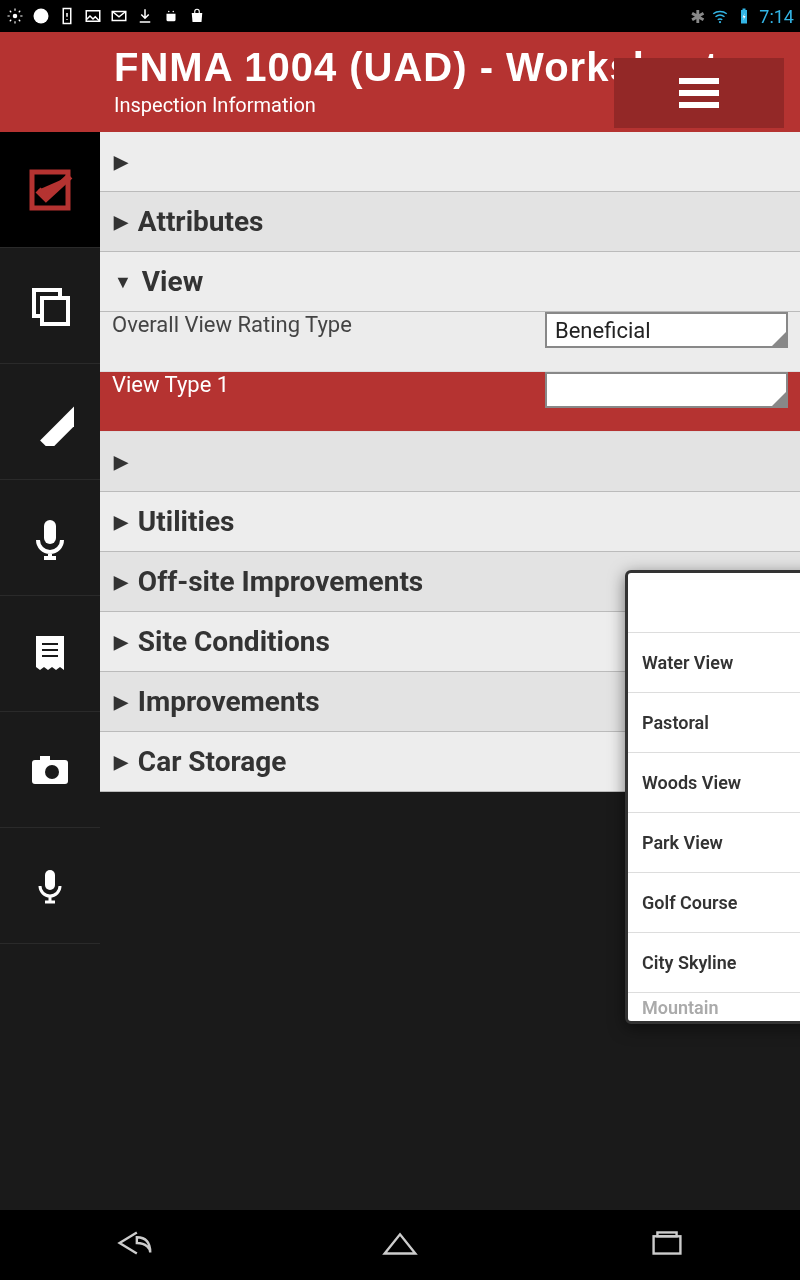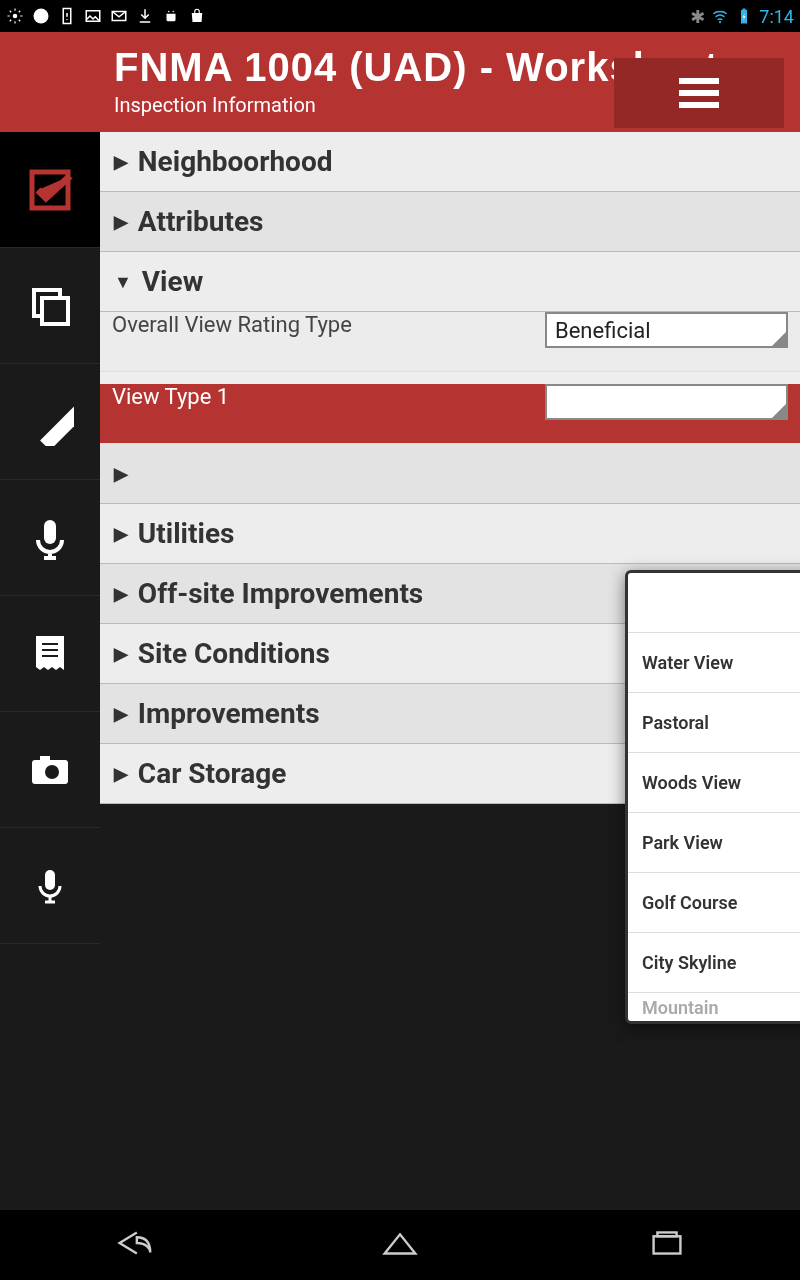--- a/index.html
+++ b/index.html
@@ -30,21 +30,21 @@
 
   
   .sections { background:#eee; position:relative; }
   .sec-header { height:60px; display:flex; align-items:center; padding:0 14px; font-size:28px; font-weight:700; color:#333; border-bottom:1px solid #bbb; background:#ededed; }
   .sec-header.alt { background:#e3e3e3; }
   .sec-header .tri { margin-right:10px; font-size:18px; }
 
   .field { height:60px; display:flex; padding:0 12px; font-size:22px; color:#444; border-bottom:1px solid #ddd; background:#ececec; }
   .field.alt { background:#e1e1e1; }
   .field .label { flex:1; }
-  .field.active { background:#b53331; color:#fff;margin-top:12px; }
+  .field.active { background:#b53331; color:#fff; }
   .field .select { width:243px; height:36px; background:#fff; border:2px solid #888; color:#222; font-size:22px; display:flex; align-items:center; padding:0 8px; position:relative; }
   .field .select::after { content:""; position:absolute; right:0; bottom:0; border-left:14px solid transparent; border-bottom:14px solid #888; }
   .field.active .select::after{ border-bottom-color:#888; }
 
   .blank-area { flex:1; background:#1a1a1a; }
 
   
   .popup { position:absolute; top:438px; left:525px; width:250px; background:#fff; border:3px solid #333; border-radius:6px; box-shadow:0 4px 16px rgba(0,0,0,0.5); overflow:hidden; }
   .popup::before { content:""; position:absolute; top:-14px; left:116px; width:0; height:0; border-left:14px solid transparent; border-right:14px solid transparent; border-bottom:14px solid #333; }
   .popup .row { height:60px; display:flex; align-items:center; padding:0 14px; font-size:18px; font-weight:600; color:#333; border-bottom:1px solid #ddd; }
@@ -188,21 +188,20 @@
             <rect y="0" width="40" height="6"></rect>
             <rect y="12" width="40" height="6"></rect>
             <rect y="24" width="40" height="6"></rect>
           </svg>
       </div>
     </div>
 
     <div class="sections">
       <div class="sec-header">
           <span class="tri">▶</span>
-          <span>Neighboorhood</span>
         </div>
       <div class="sec-header alt">
           <span class="tri">▶</span>
           <span>Attributes</span>
         </div>
       <div class="sec-header">
           <span class="tri">▼</span>
           <span>View</span>
         </div>
 

